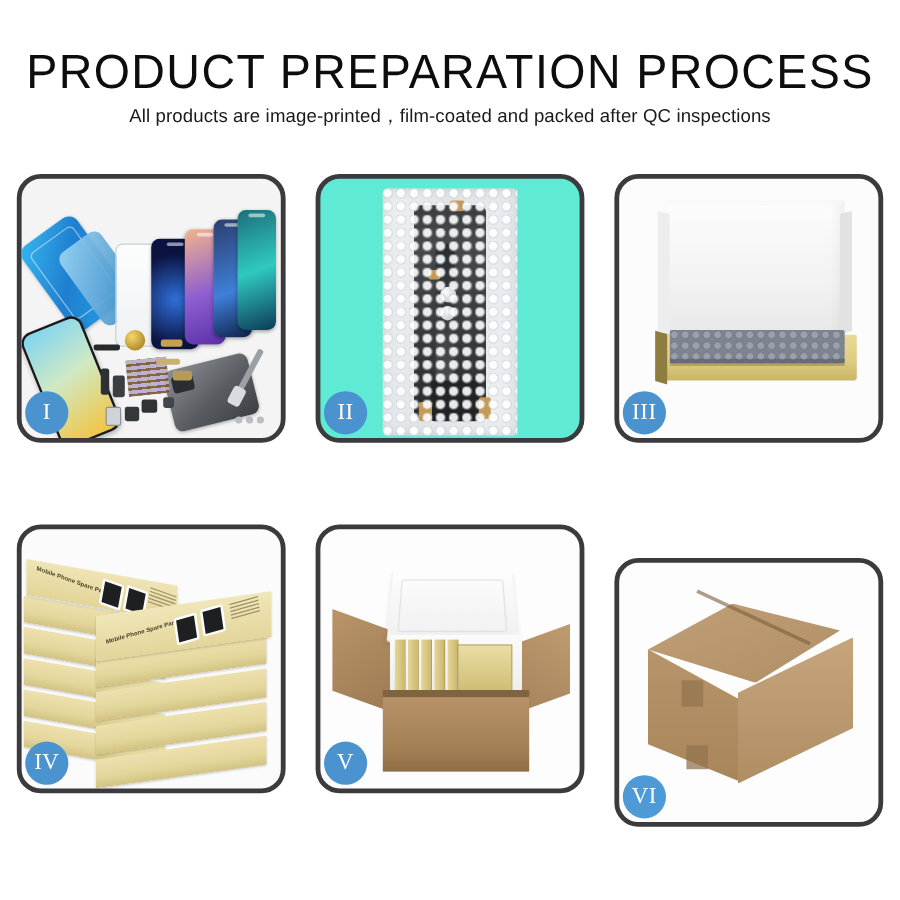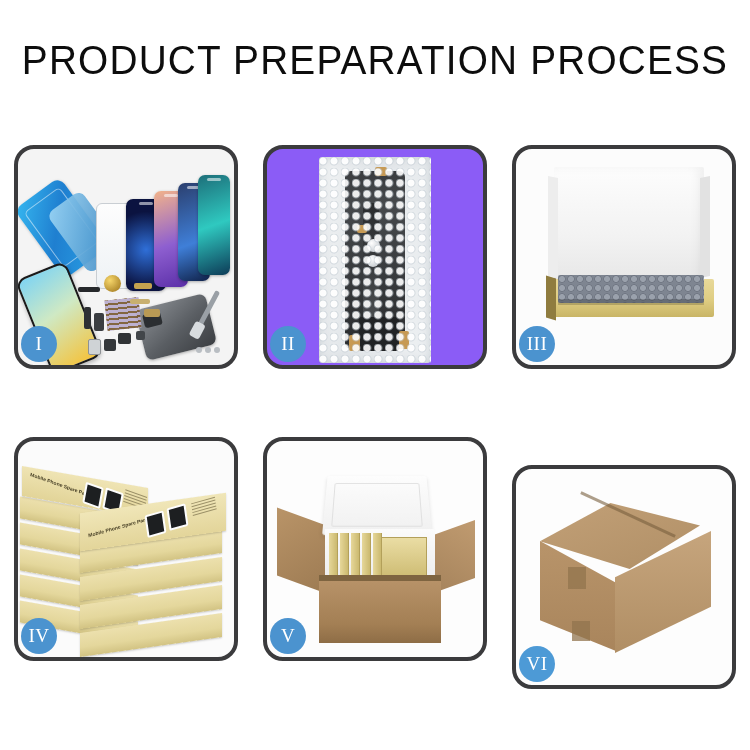--- a/index.html
+++ b/index.html
@@ -198,21 +198,21 @@
   .screws { position:absolute; left:178px; top:196px; width:26px; height:10px; }
   .screws i {
     position:absolute; width:6px; height:6px; border-radius:50%;
     background:#b9bec3; top:2px;
   }
   .screws i:nth-child(1){left:0}
   .screws i:nth-child(2){left:9px}
   .screws i:nth-child(3){left:18px}
 
   
-  .p2 { background:#8b5cf6; }
+  .p2 { background:#5eead4; }
   .bagwrap {
     position:absolute; left:52px; top:8px; width:112px; height:206px;
     background: linear-gradient(100deg,#f1f3f4 0%,#e3e7ea 40%,#eef1f3 100%);
     border-radius:4px;
     box-shadow: inset 0 0 12px rgba(160,170,180,.5);
   }
   .bubbles {
     position:absolute; inset:0;
     background-image:
       radial-gradient(circle at 4px 4px, rgba(255,255,255,.95) 3px, rgba(190,200,208,.55) 4px, rgba(0,0,0,0) 5px);
@@ -389,20 +389,21 @@
   .tp1 { left:52px; top:98px; width:18px; height:22px; }
   .tp2 { left:56px; top:152px; width:18px; height:20px; }
 </style>
 </head>
 <body>
 
 <div class="page">
 
   <div class="header">
     <div class="title">PRODUCT PREPARATION PROCESS</div>
+    <div class="subtitle">All products are image-printed，film-coated and packed after QC inspections</div>
   </div>
 
   <div class="grid">
 
     <div class="panel p1">
       <div class="panel-inner">
         <div class="film"></div>
         <div class="film2"></div>
         <div class="glass"></div>
         <div class="ph ph-a">

